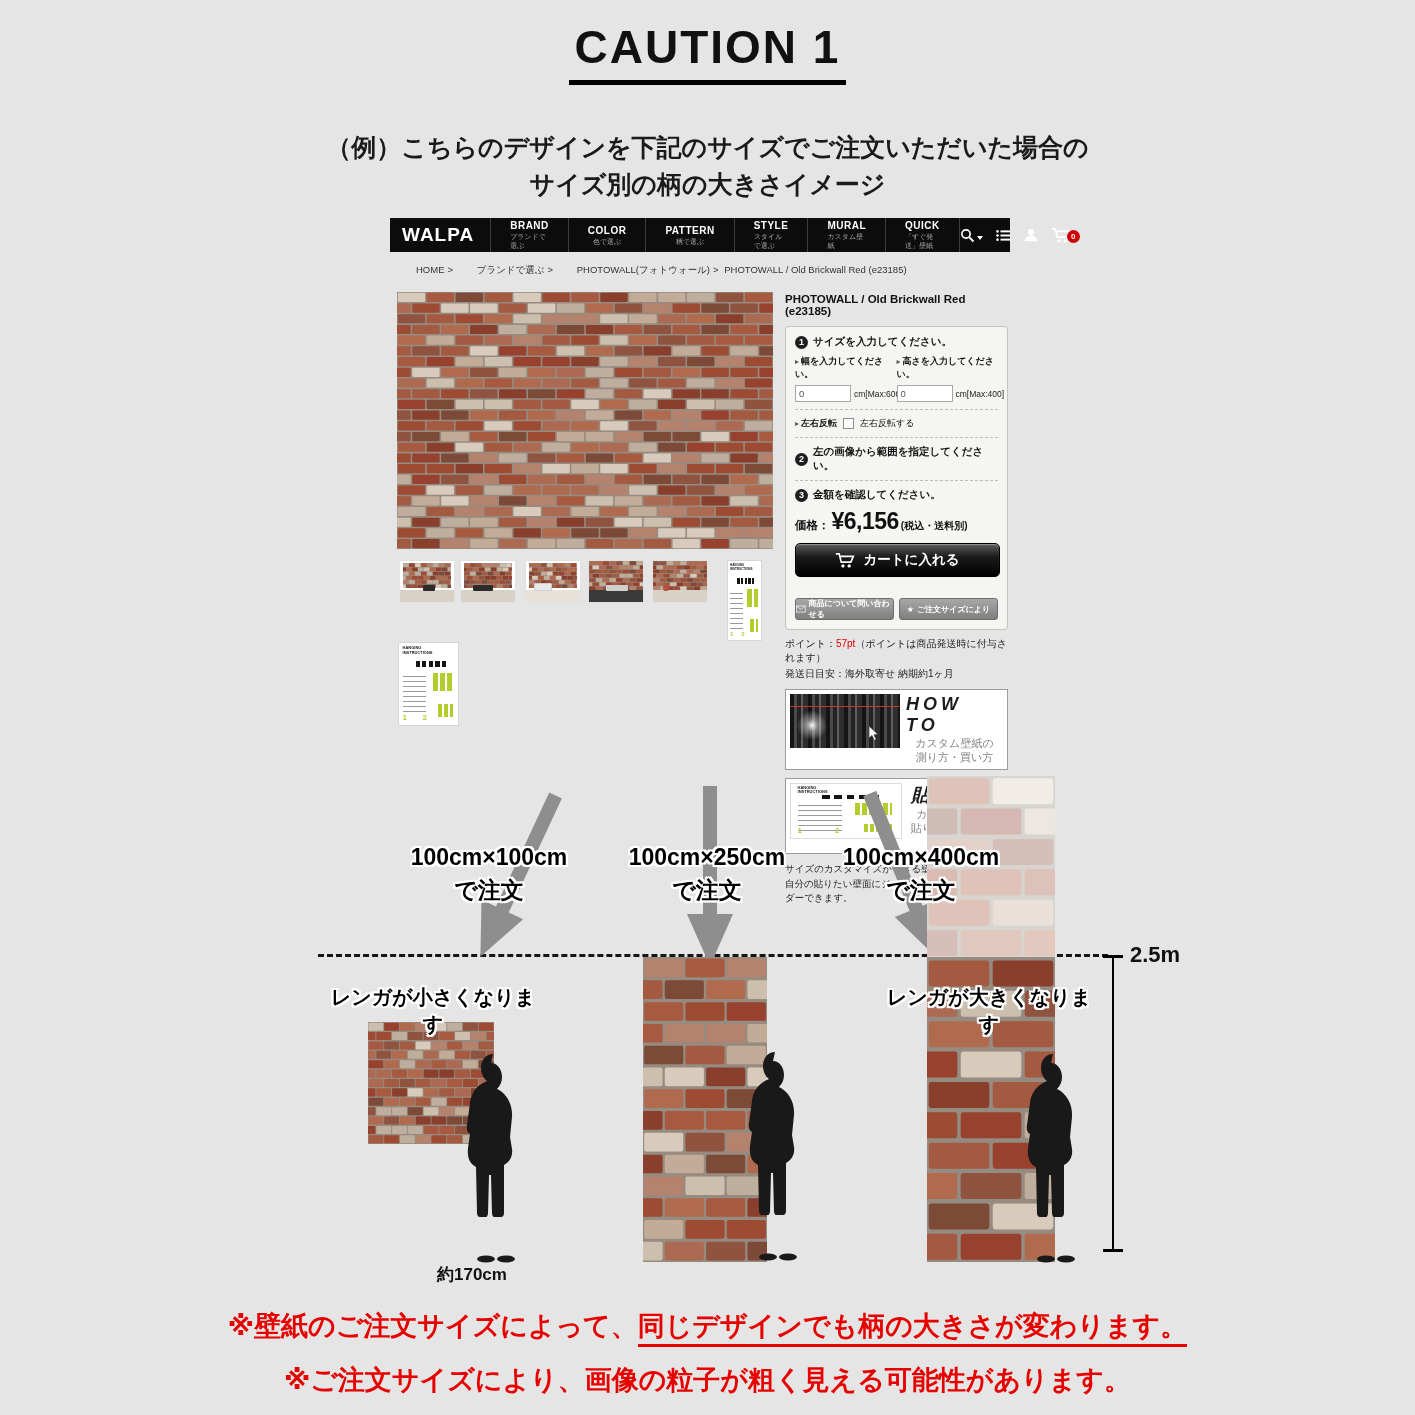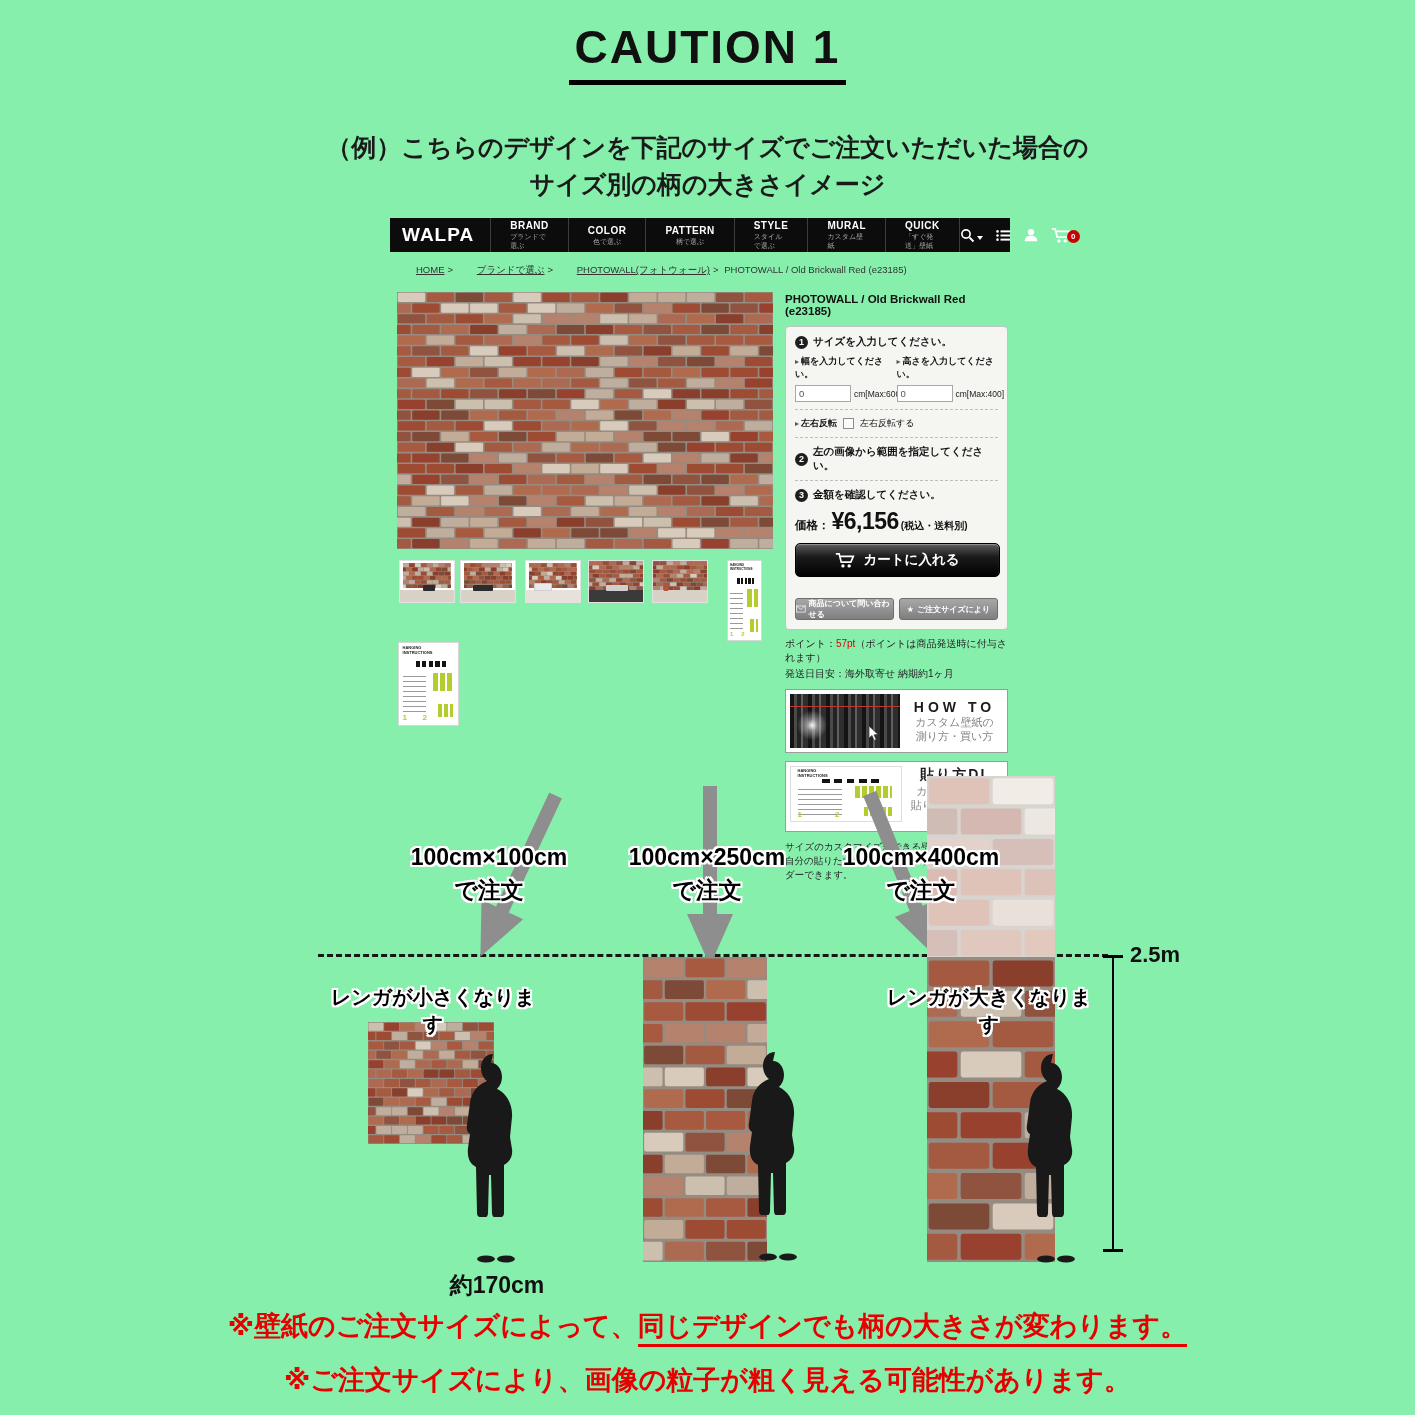--- a/index.html
+++ b/index.html
@@ -1,16 +1,16 @@
 <!DOCTYPE html>
 <html><head>
 <meta charset="utf-8">
 <style>
   html,body{margin:0;padding:0;background:#fff;}
-  .canvas{position:relative;width:1415px;height:1415px;background:#86efac;overflow:hidden;
+  .canvas{position:relative;width:1415px;height:1415px;background:#e5e5e5;overflow:hidden;
           font-family:"Liberation Sans","DejaVu Sans",sans-serif;color:#111;}
   .abs{position:absolute;}
 
   
   .main-title{top:20px;left:0;width:100%;text-align:center;}
   .main-title span{display:inline-block;font-size:46px;font-weight:800;letter-spacing:2px;
     border-bottom:5px solid #000;padding:0 6px 6px 6px;}
   .subtitle{left:0;width:100%;text-align:center;font-size:25px;font-weight:600;color:#1a1a1a;}
 
   
@@ -23,21 +23,21 @@
   .nav-item:last-child{border-right:1px solid #3d3d3d;}
   .nav-en{color:#fff;font-size:10px;font-weight:700;letter-spacing:.5px;line-height:12px;}
   .nav-jp{color:#a9a9a9;font-size:7px;line-height:9px;}
   .nav-icons{display:flex;align-items:center;gap:13px;margin-left:auto;padding-right:14px;}
   .icon-btn{position:relative;display:flex;align-items:center;}
   .caret{width:0;height:0;border-left:3px solid transparent;border-right:3px solid transparent;
     border-top:4px solid #fff;margin-left:2px;margin-top:6px;}
   .cart-badge{position:absolute;right:-9px;top:3px;width:13px;height:13px;border-radius:50%;
     background:#cc0000;color:#fff;font-size:8px;font-weight:700;display:flex;align-items:center;justify-content:center;}
   .breadcrumb{top:46px;left:8px;font-size:9.5px;color:#333;white-space:nowrap;}
-  .breadcrumb a{color:#333;text-decoration:underline;cursor:pointer;padding-left:18px;}
+  .breadcrumb a{color:#333;cursor:pointer;padding-left:18px;}
   .bc-sep{margin:0 3px;}
 
   .main-image{top:74px;left:7px;width:376px;height:257px;overflow:hidden;cursor:pointer;}
   .bricks{position:absolute;inset:0;}
 
   .thumb{top:342px;height:41px;width:54px;background:#fff;border:1px solid #e2e2e2;overflow:hidden;cursor:pointer;}
   .t-wall{position:absolute;left:6%;right:6%;top:5%;height:62%;overflow:hidden;}
   .t-wall.full{left:0;right:0;top:0;height:72%;}
   .t-floor{position:absolute;left:0;right:0;bottom:0;height:30%;background:#d8d2c6;}
   .t-floor.dark{background:#3a3a3a;}
@@ -91,36 +91,36 @@
   .pt-red{color:#dd0000;}
   .shipline{margin-top:2px;font-size:10px;color:#222;}
   .promo{margin-top:8px;border:1px solid #9c9c9c;background:#fff;padding:4px;display:flex;gap:6px;cursor:pointer;}
   .promo-img{position:relative;flex:0 0 110px;height:54px;overflow:hidden;}
   .forest{position:absolute;inset:0;background:
     radial-gradient(circle at 20% 58%, rgba(255,255,255,.95), rgba(255,255,255,.45) 6%, transparent 16%),
     linear-gradient(180deg, transparent 22%, #c0392b 22%, #c0392b 24%, transparent 24%),
     repeating-linear-gradient(90deg,#141414 0 4px,#4a4a4a 4px 7px,#232323 7px 11px,#5f5f5f 11px 13px,#2e2e2e 13px 18px);}
   .cursor-ic{position:absolute;right:18%;bottom:12%;}
   .promo-txt{flex:1;display:flex;flex-direction:column;align-items:center;justify-content:center;}
-  .promo-title{font-size:14px;font-weight:800;letter-spacing:4px;color:#1c1c1c;}
+  .promo-title{font-size:18px;font-weight:800;letter-spacing:4px;color:#1c1c1c;font-style:italic;}
   .promo-title.jp{letter-spacing:2px;}
   .promo-sub{font-size:11px;color:#828282;line-height:1.3;text-align:center;}
   .pdesc{margin-top:8px;font-size:9.5px;line-height:1.5;color:#222;}
 
   
   .arrow{width:46px;height:178px;z-index:2;}
   .size-label{width:222px;text-align:center;font-size:23px;font-weight:800;line-height:33px;z-index:5;color:#000;
     text-shadow:-2px -2px 0 #fff,2px -2px 0 #fff,-2px 2px 0 #fff,2px 2px 0 #fff,0 -2px 0 #fff,0 2px 0 #fff,-2px 0 0 #fff,2px 0 0 #fff;}
   .dotline{left:318px;top:954px;width:790px;height:0;border-top:3px dashed #161616;z-index:1;}
   .panel{overflow:hidden;z-index:3;}
   .fadecap{position:absolute;left:0;right:0;top:0;background:rgba(255,255,255,.63);}
   .note-label{font-size:20px;font-weight:800;text-align:center;z-index:6;color:#000;
     text-shadow:-2px -2px 0 #fff,2px -2px 0 #fff,-2px 2px 0 #fff,2px 2px 0 #fff,0 -2px 0 #fff,0 2px 0 #fff,-2px 0 0 #fff,2px 0 0 #fff;}
   .person{z-index:4;}
-  .pheight{font-size:23px;font-weight:700;text-align:center;z-index:5;margin-top:7px;}
+  .pheight{font-size:17px;font-weight:700;text-align:left;z-index:5;}
   .mline{background:#000;z-index:2;}
   .mtext{font-size:22px;font-weight:800;}
 
   
   .caution{left:0;width:100%;text-align:center;font-size:27px;font-weight:800;color:#e60000;z-index:5;}
   .caution .und{border-bottom:3px solid #e60000;padding-bottom:3px;}
 </style>
 </head>
 <body>
 

